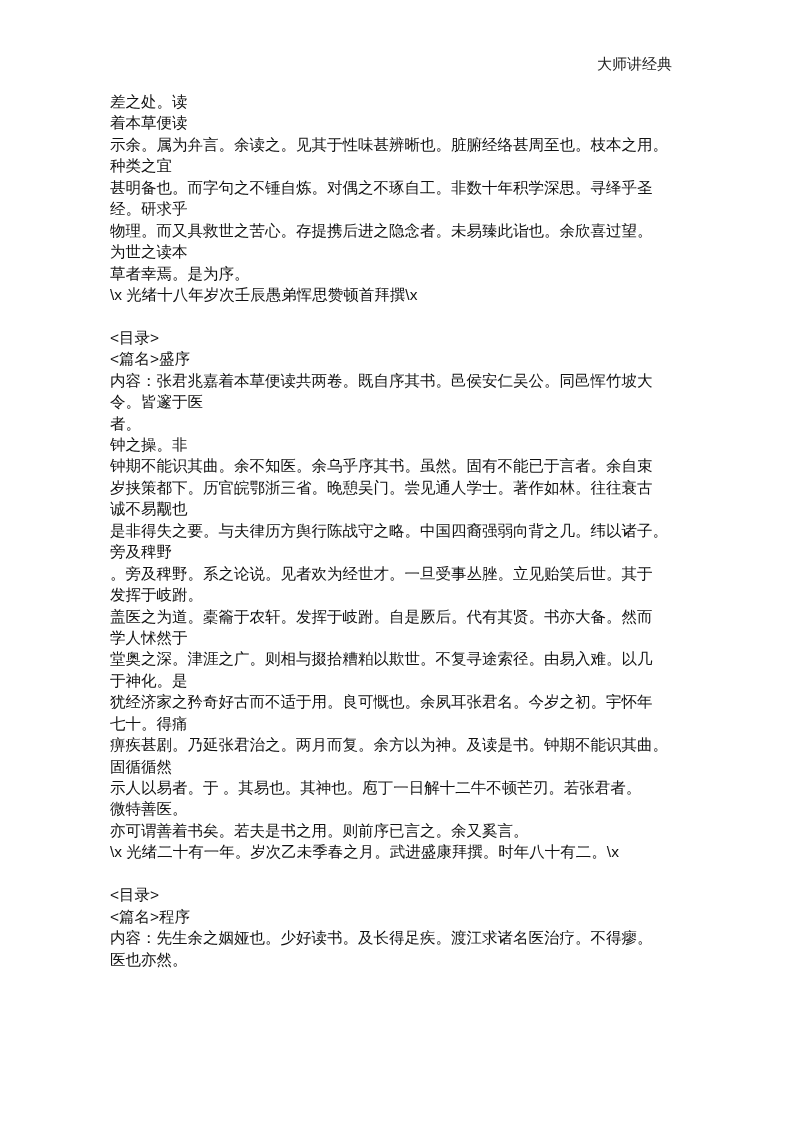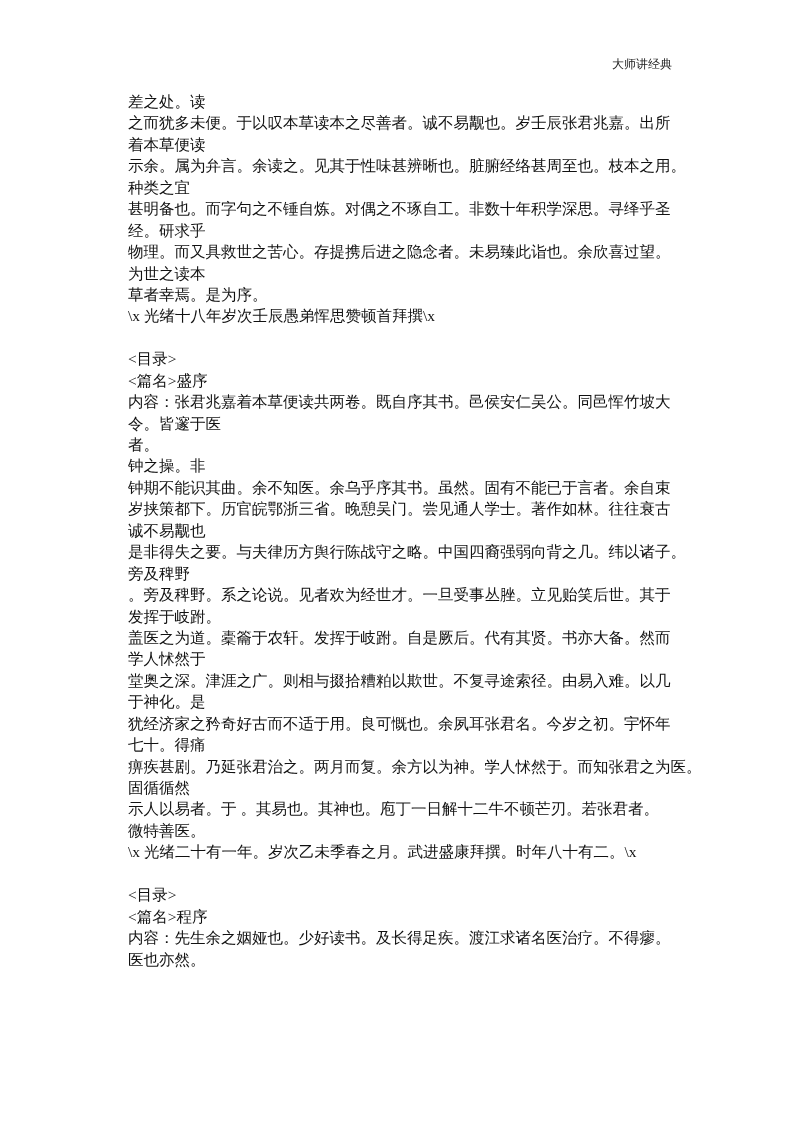--- a/index.html
+++ b/index.html
@@ -12,34 +12,34 @@
       height: 1122px;
       position: relative;
       overflow: hidden;
       font-family: "DejaVu Serif", "Liberation Serif", serif;
       color: #111111;
     }
     .page-header {
       position: absolute;
       top: 57px;
       right: 121px;
-      font-size: 12px;
+      font-size: 15px;
       line-height: 14px;
       color: #222222;
       font-family: Liberation Sans, sans-serif;
       text-align: center;
     }
     .body-text {
       position: absolute;
       top: 91px;
-      left: 128px;
+      left: 110px;
       width: 560px;
       font-size: 15.5px;
       line-height: 21.45px;
-      font-family: Liberation Serif, serif;
+      font-family: Liberation Sans, sans-serif;
       letter-spacing: 0;
     }
     .line {
       display: block;
       white-space: pre;
       height: 21.45px;
       overflow: visible;
     }
     .line.blank {
       height: 21.45px;
@@ -47,21 +47,20 @@
   </style>
 </head>
 <body>
 
 <div class="page-header">
   <span>大师讲经典</span>
 </div>
 
 <div class="body-text">
   <span class="line">差之处。读</span>
-  <span class="line">之而犹多未便。于以叹本草读本之尽善者。诚不易觏也。岁壬辰张君兆嘉。出所</span>
   <span class="line">着本草便读</span>
   <span class="line">示余。属为弁言。余读之。见其于性味甚辨晰也。脏腑经络甚周至也。枝本之用。</span>
   <span class="line">种类之宜</span>
   <span class="line">甚明备也。而字句之不锤自炼。对偶之不琢自工。非数十年积学深思。寻绎乎圣</span>
   <span class="line">经。研求乎</span>
   <span class="line">物理。而又具救世之苦心。存提携后进之隐念者。未易臻此诣也。余欣喜过望。</span>
   <span class="line">为世之读本</span>
   <span class="line">草者幸焉。是为序。</span>
   <span class="line">\x 光绪十八年岁次壬辰愚弟恽思赞顿首拜撰\x</span>
   <span class="line blank"></span>
@@ -77,23 +76,24 @@
   <span class="line">是非得失之要。与夫律历方舆行陈战守之略。中国四裔强弱向背之几。纬以诸子。</span>
   <span class="line">旁及稗野</span>
   <span class="line">。旁及稗野。系之论说。见者欢为经世才。一旦受事丛脞。立见贻笑后世。其于</span>
   <span class="line">发挥于岐跗。</span>
   <span class="line">盖医之为道。橐籥于农轩。发挥于岐跗。自是厥后。代有其贤。书亦大备。然而</span>
   <span class="line">学人怵然于</span>
   <span class="line">堂奥之深。津涯之广。则相与掇拾糟粕以欺世。不复寻途索径。由易入难。以几</span>
   <span class="line">于神化。是</span>
   <span class="line">犹经济家之矜奇好古而不适于用。良可慨也。余夙耳张君名。今岁之初。宇怀年</span>
   <span class="line">七十。得痛</span>
-  <span class="line">痹疾甚剧。乃延张君治之。两月而复。余方以为神。学人怵然于。而知张君之为医。</span>
+  <span class="line">痹疾甚剧。乃延张君治之。两月而复。余方以为神。及读是书。钟期不能识其曲。</span>
   <span class="line">固循循然</span>
   <span class="line">示人以易者。于 。其易也。其神也。庖丁一日解十二牛不顿芒刃。若张君者。</span>
   <span class="line">微特善医。</span>
+  <span class="line">亦可谓善着书矣。若夫是书之用。则前序已言之。余又奚言。</span>
   <span class="line">\x 光绪二十有一年。岁次乙未季春之月。武进盛康拜撰。时年八十有二。\x</span>
   <span class="line blank"></span>
   <span class="line">&lt;目录&gt;</span>
   <span class="line">&lt;篇名&gt;程序</span>
   <span class="line">内容：先生余之姻娅也。少好读书。及长得足疾。渡江求诸名医治疗。不得瘳。</span>
   <span class="line">医也亦然。</span>
 </div>
 
 </body></html>

